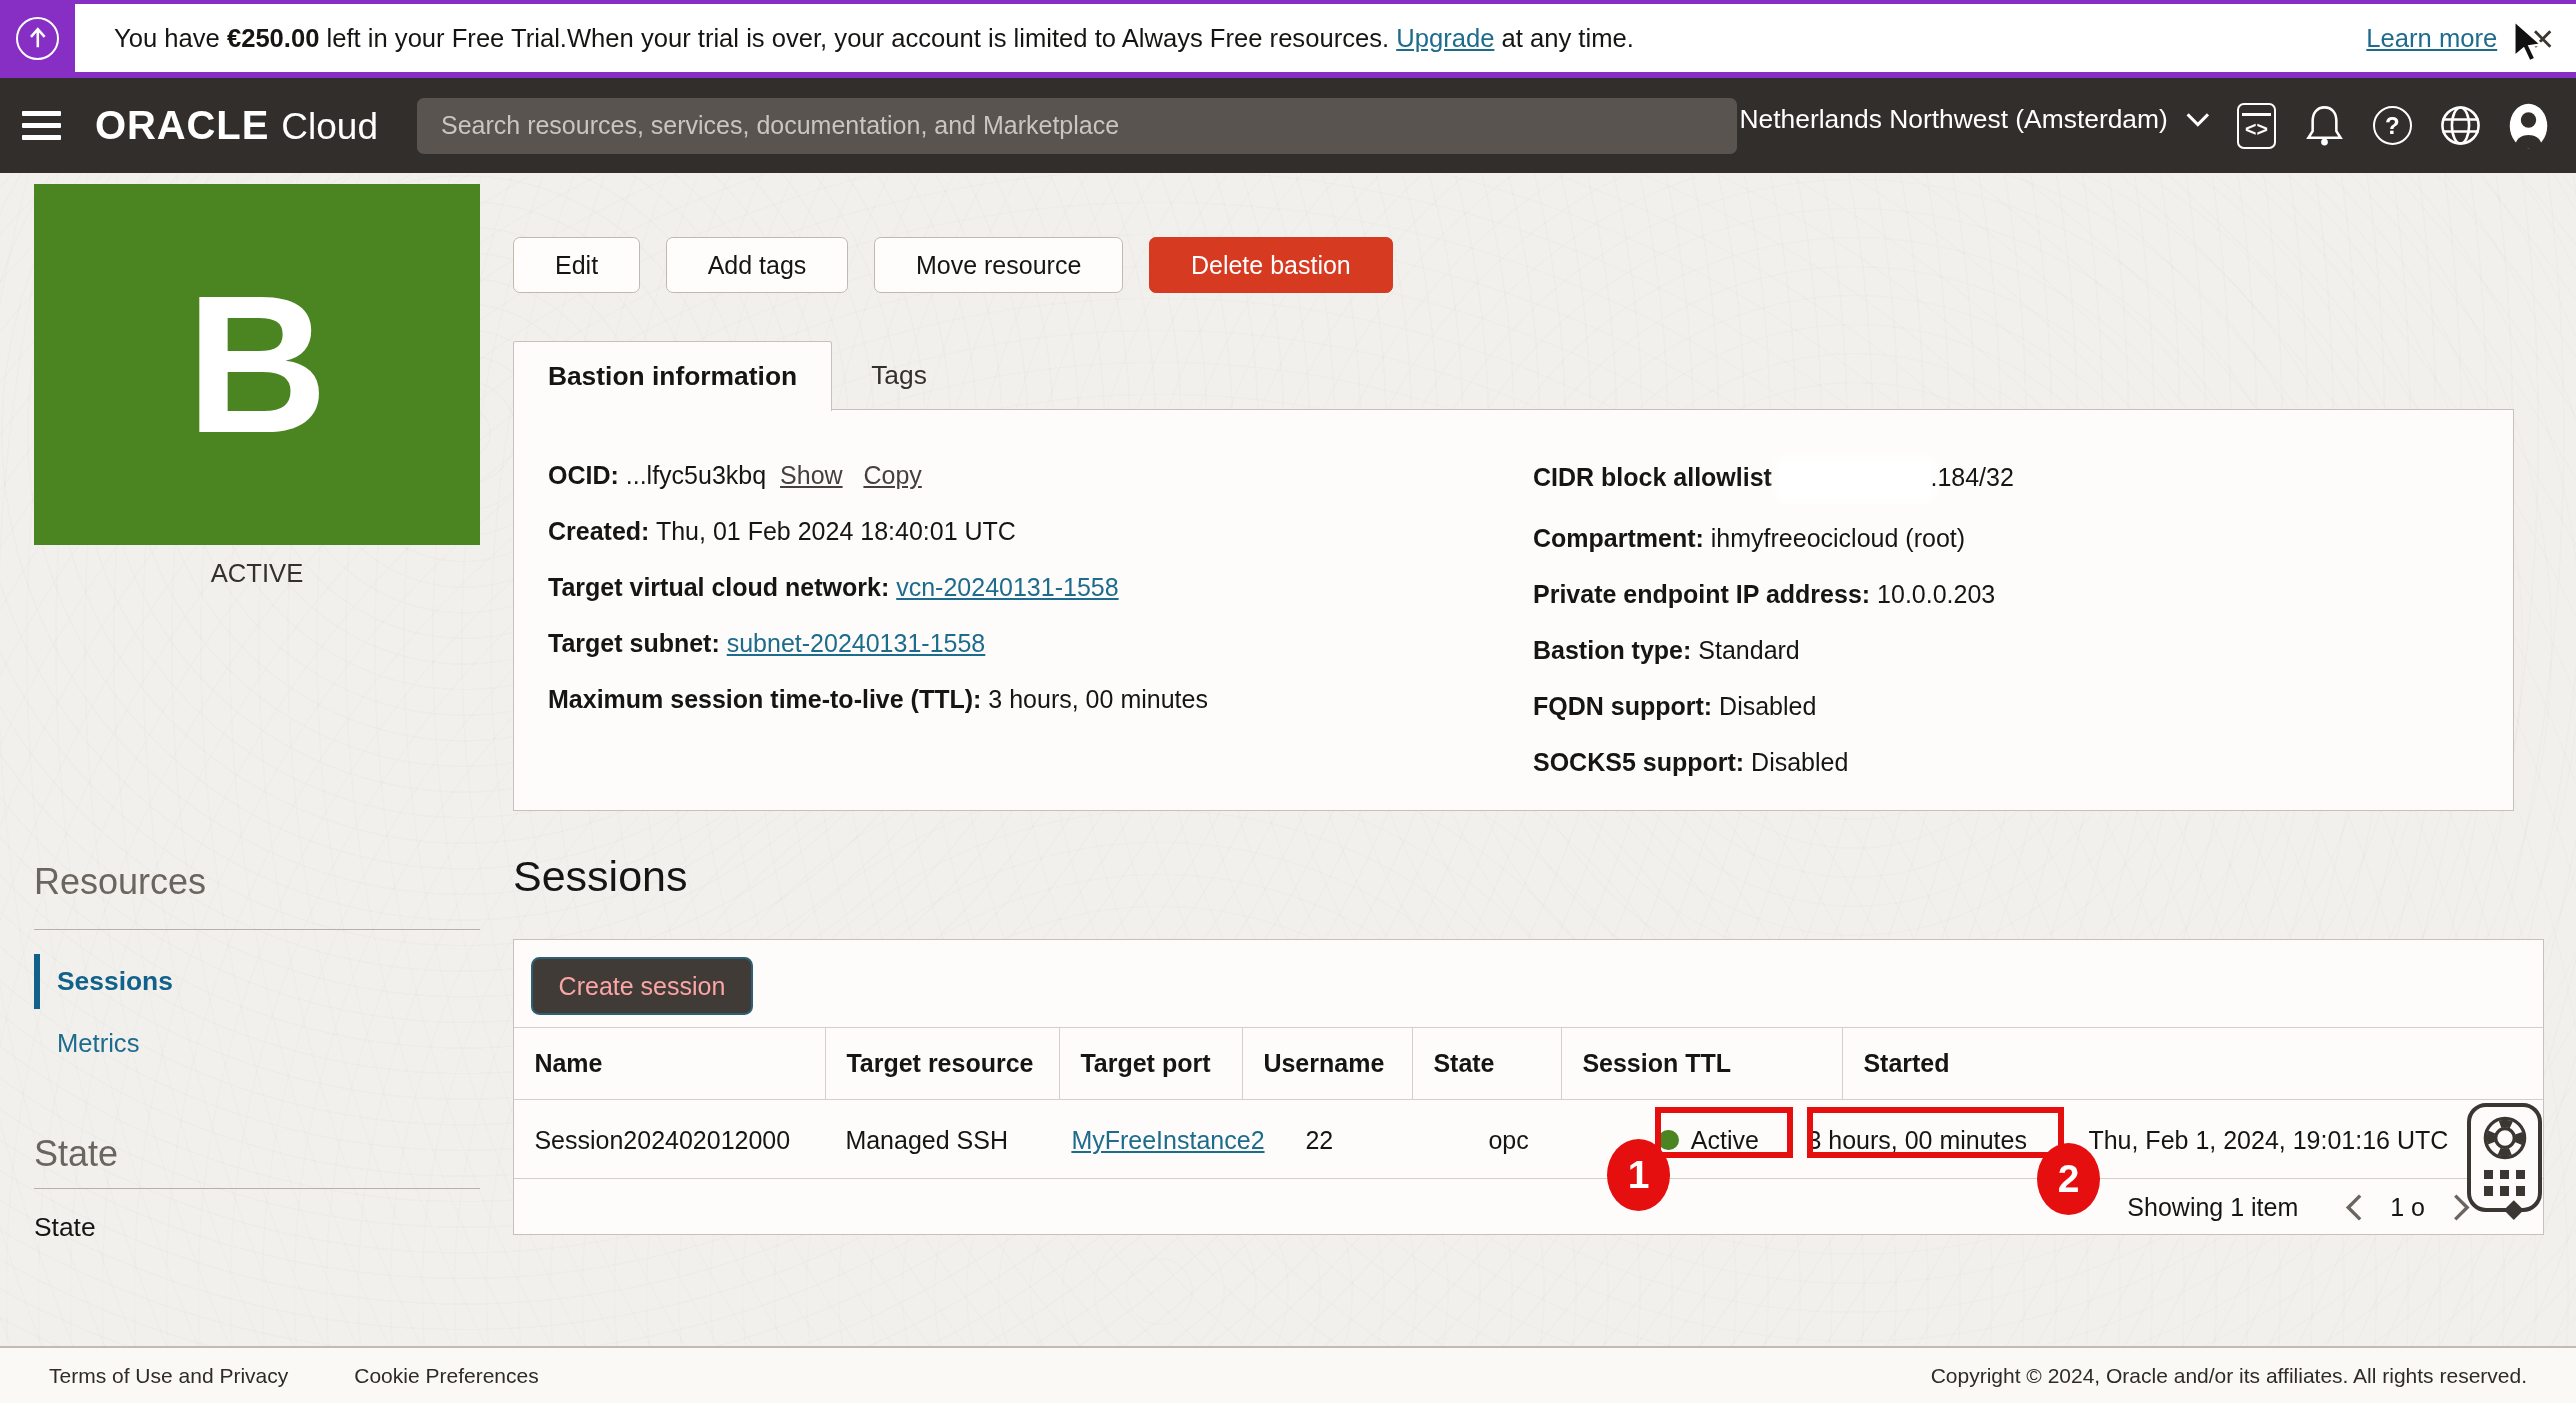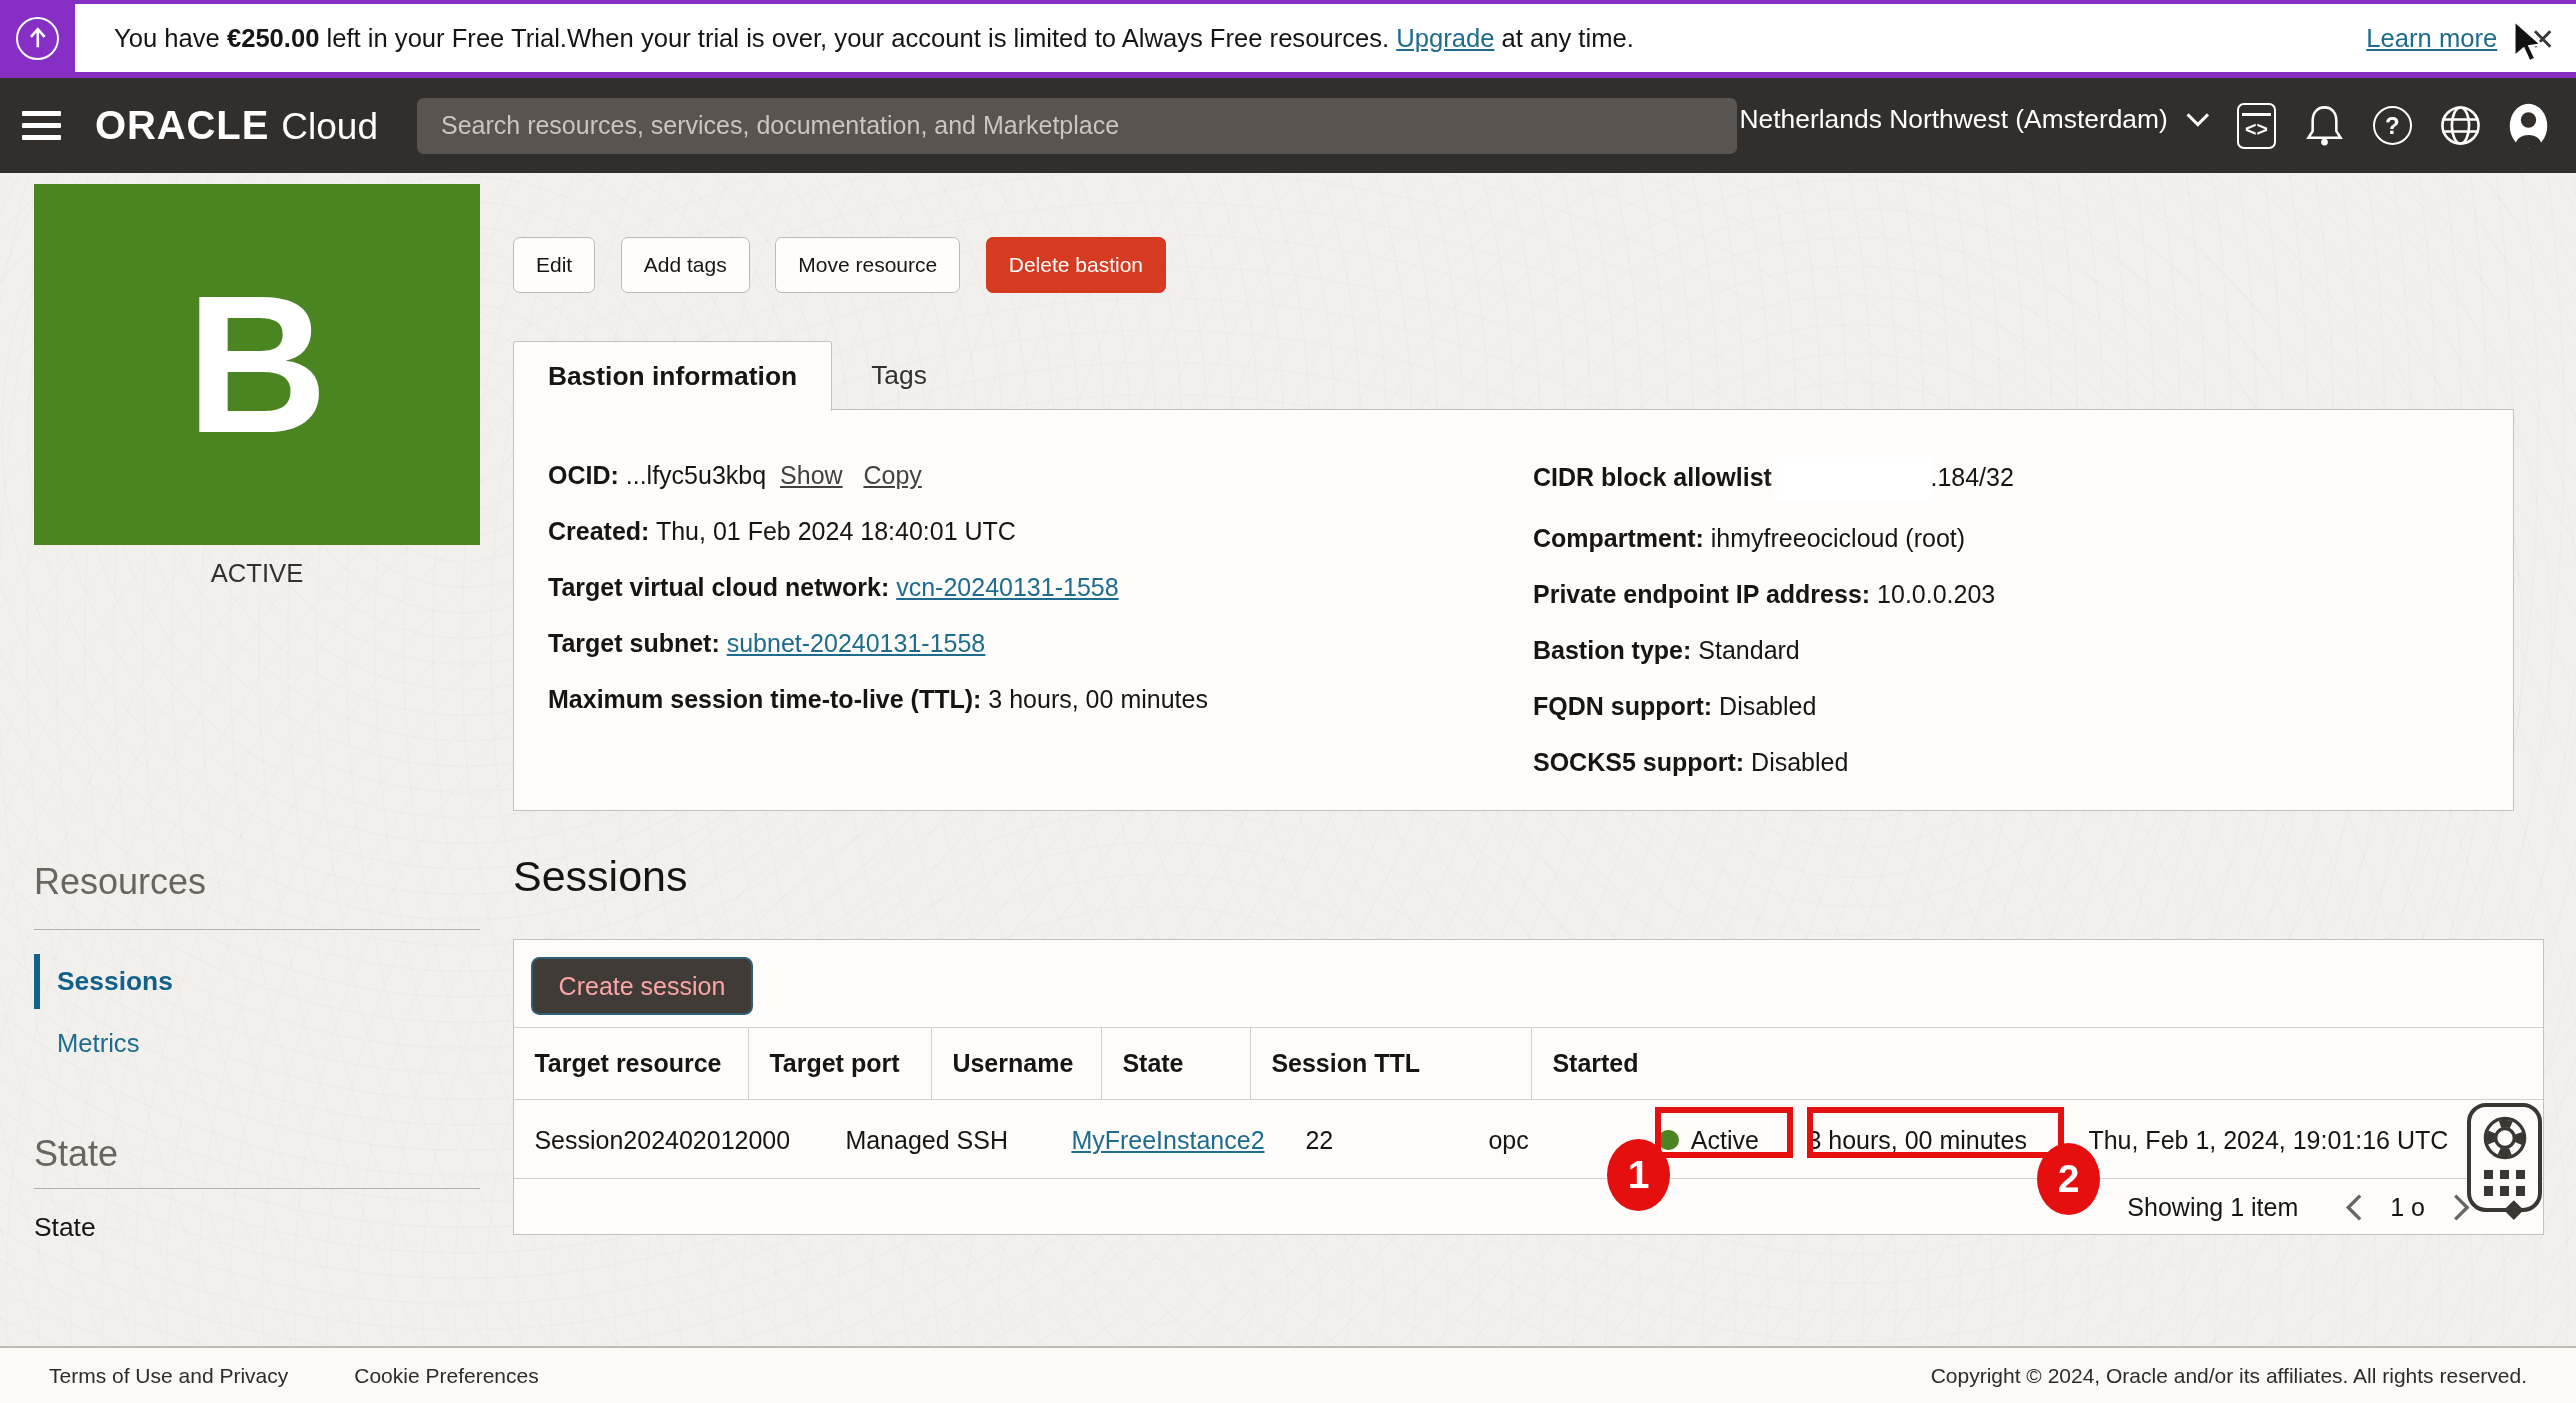--- a/index.html
+++ b/index.html
@@ -77,22 +77,22 @@
   .select {
     position:absolute; left:34px; top:1070px; width:446px; height:66px; background:#fffefd;
     border:1.7px solid #6f6862; border-radius:8.5px; display:flex; align-items:center; padding:0 20.4px;
     font-size:25.6px; cursor:pointer;
   }
   .select .stepper { margin-left:auto; display:flex; flex-direction:column; gap:2.6px; }
 
   
   .actions-row { position:absolute; left:513px; top:63px; display:flex; gap:25.6px; }
   .btn {
-    height:56px; padding:0 22px; background:#fefdfb; border:1.7px solid #c0b9b2; border-radius:6.8px;
-    font-size:21px; display:flex; align-items:center; color:#161513; cursor:pointer; white-space:nowrap;
+    height:56px; padding:0 41px; background:#fefdfb; border:1.7px solid #c0b9b2; border-radius:6.8px;
+    font-size:25px; display:flex; align-items:center; color:#161513; cursor:pointer; white-space:nowrap;
   }
   .btn-danger { background:#d63a21; border-color:#d63a21; color:#fff; }
 
   .tab-active {
     position:absolute; left:513px; top:167px; width:319px; height:70px; background:#fdfcfa;
     border:1.7px solid #c8c1bb; border-bottom:none; border-radius:2.6px 2.6px 0 0;
     display:flex; align-items:center; justify-content:center; font-size:26.4px; font-weight:700; z-index:2; cursor:pointer;
   }
   .tab-inactive {
     position:absolute; left:831px; top:167px; width:136px; height:68px;
@@ -320,20 +320,21 @@
       </div>
     </div>
   </div>
 
   <div class="sessions-title">Sessions</div>
 
   <div class="sessions-card">
     <div class="create-btn">Create session</div>
 
     <div class="thead">
+      <div class="th c1">Name</div>
       <div class="th c3">Target resource</div>
       <div class="th c4">Target port</div>
       <div class="th c5">Username</div>
       <div class="th c6">State</div>
       <div class="th c7">Session TTL</div>
       <div class="th c8">Started</div>
     </div>
 
     <div class="trow">
       <div class="td c1">Session202402012000</div>

